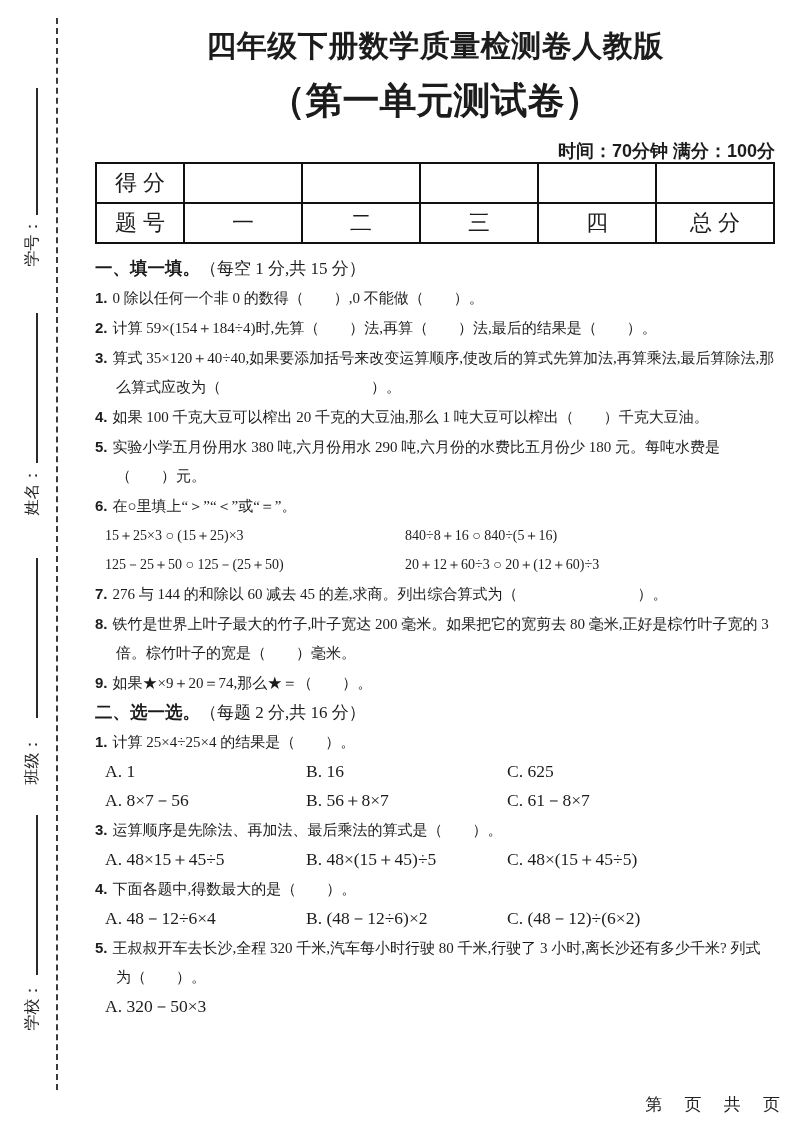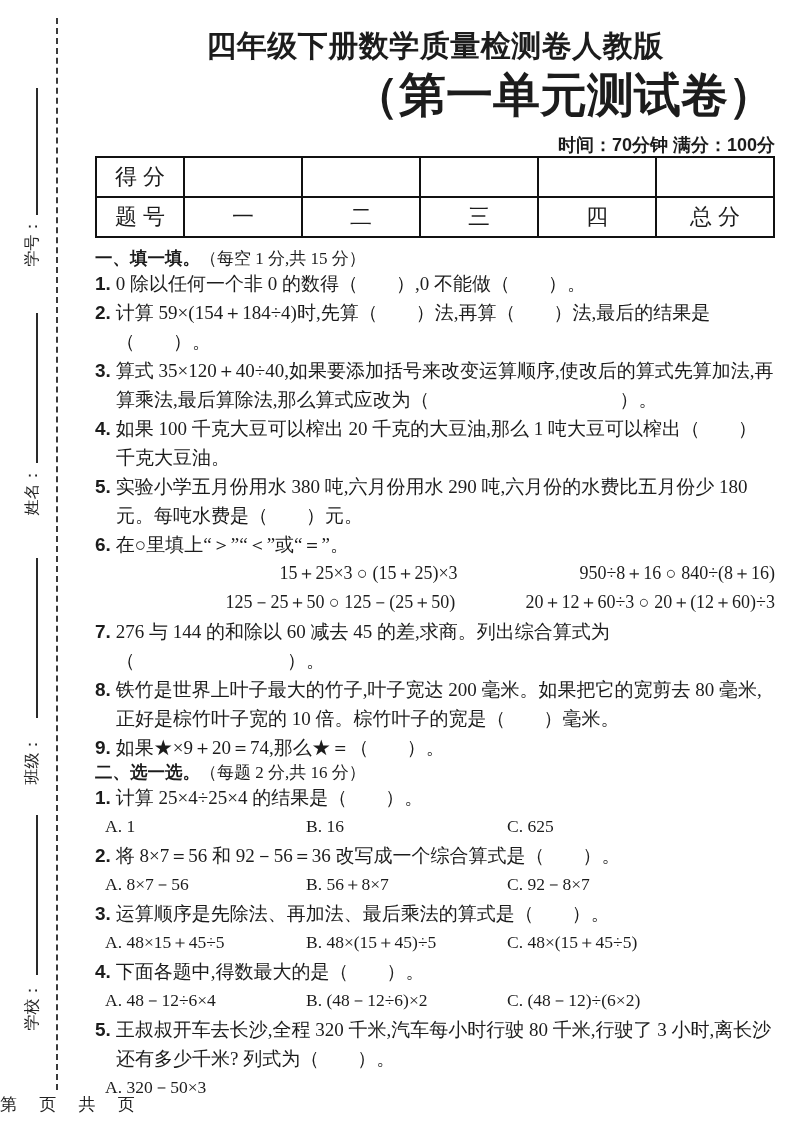--- a/index.html
+++ b/index.html
@@ -25,49 +25,49 @@
   .sl-1{top:232px;} .sl-2{top:481px;} .sl-3{top:750px;} .sl-4{top:996px;}
   
   .main{position:absolute;left:95px;top:20px;width:680px;}
   .title{
     font-family:"Liberation Sans","DejaVu Sans",sans-serif;
     font-weight:bold;font-size:30px;line-height:52px;text-align:center;
     white-space:nowrap;letter-spacing:0.5px;
   }
   .subtitle{
     font-family:"Liberation Sans","DejaVu Sans",sans-serif;
-    font-weight:bold;font-size:47px;line-height:46px;text-align:right;
+    font-weight:bold;font-size:37px;line-height:46px;text-align:center;margin-top:6px;
   }
   .meta{
     font-family:"Liberation Sans","DejaVu Sans",sans-serif;
     font-weight:bold;font-size:18px;line-height:22px;text-align:right;
     margin-top:16px;
   }
   table.score{
     width:100%;border-collapse:collapse;margin-bottom:10px;
   }
   table.score td{
     border:2.5px solid #111;height:38px;text-align:center;
     font-size:22px;letter-spacing:6px;padding:0 0 0 6px;
   }
   td.c0{width:13%;} td.cn{width:17.4%;letter-spacing:0;padding:0;}
   
-  .sec-head{font-size:17.5px;line-height:21px;}
+  .sec-head{font-size:17.5px;line-height:29px;}
   .sec-title{font-family:"Liberation Sans","DejaVu Sans",sans-serif;font-weight:bold;}
   .sec-note{font-size:17px;}
-  .q{margin:0;font-size:19px;line-height:29px;padding-left:21px;text-indent:-21px;}
+  .q{margin:0;font-size:15px;line-height:29px;padding-left:21px;text-indent:-21px;}
   .qnum{font-family:"Liberation Sans","DejaVu Sans",sans-serif;font-weight:bold;margin-right:5px;}
-  .cmp-row{font-size:18px;line-height:29px;padding-left:10px;display:flex;justify-content:flex-end;}
+  .cmp-row{font-size:14px;line-height:29px;padding-left:10px;display:flex;}
   .cmp-left{width:300px;flex:0 0 300px;}
   .opts{font-size:17.5px;line-height:29px;padding-left:10px;display:flex;}
   .opt{width:201px;flex:0 0 201px;}
   .opt-last{flex:1;}
   
   .footer{
-    position:absolute;left:0;right:12px;bottom:6px;text-align:left;
+    position:absolute;left:0;right:4px;bottom:6px;text-align:right;
     font-size:17px;letter-spacing:9px;color:#222;
   }
 </style>
 </head>
 <body>
 
 <div class="dashed-line"></div>
 <div class="fill-line fl-1"></div>
 <div class="fill-line fl-2"></div>
 <div class="fill-line fl-3"></div>
@@ -108,46 +108,45 @@
   </div>
 
   <p class="q"><span class="qnum">1.</span><span>0 除以任何一个非 0 的数得（　　）,0 不能做（　　）。</span></p>
   <p class="q"><span class="qnum">2.</span><span>计算 59×(154＋184÷4)时,先算（　　）法,再算（　　）法,最后的结果是（　　）。</span></p>
   <p class="q"><span class="qnum">3.</span><span>算式 35×120＋40÷40,如果要添加括号来改变运算顺序,使改后的算式先算加法,再算乘法,最后算除法,那么算式应改为（　　　　　　　　　　）。</span></p>
   <p class="q"><span class="qnum">4.</span><span>如果 100 千克大豆可以榨出 20 千克的大豆油,那么 1 吨大豆可以榨出（　　）千克大豆油。</span></p>
   <p class="q"><span class="qnum">5.</span><span>实验小学五月份用水 380 吨,六月份用水 290 吨,六月份的水费比五月份少 180 元。每吨水费是（　　）元。</span></p>
   <p class="q"><span class="qnum">6.</span><span>在○里填上“＞”“＜”或“＝”。</span></p>
   <div class="cmp-row">
     <span class="cmp-left">15＋25×3 ○ (15＋25)×3</span>
-    <span>950÷8＋16 ○ 840÷(8＋16)</span>
+    <span>840÷8＋16 ○ 840÷(5＋16)</span>
   </div>
   <div class="cmp-row">
     <span class="cmp-left">125－25＋50 ○ 125－(25＋50)</span>
     <span>20＋12＋60÷3 ○ 20＋(12＋60)÷3</span>
   </div>
   <p class="q"><span class="qnum">7.</span><span>276 与 144 的和除以 60 减去 45 的差,求商。列出综合算式为（　　　　　　　　）。</span></p>
-  <p class="q"><span class="qnum">8.</span><span>铁竹是世界上叶子最大的竹子,叶子宽达 200 毫米。如果把它的宽剪去 80 毫米,正好是棕竹叶子宽的 10 倍。棕竹叶子的宽是（　　）毫米。</span></p>
+  <p class="q"><span class="qnum">8.</span><span>铁竹是世界上叶子最大的竹子,叶子宽达 200 毫米。如果把它的宽剪去 80 毫米,正好是棕竹叶子宽的 3 倍。棕竹叶子的宽是（　　）毫米。</span></p>
   <p class="q"><span class="qnum">9.</span><span>如果★×9＋20＝74,那么★＝（　　）。</span></p>
 
   <div class="sec-head">
     <span class="sec-title">二、选一选。</span><span class="sec-note">（每题 2 分,共 16 分）</span>
   </div>
 
   <p class="q"><span class="qnum">1.</span><span>计算 25×4÷25×4 的结果是（　　）。</span></p>
   <div class="opts">
     <span class="opt">A. 1</span>
     <span class="opt">B. 16</span>
     <span class="opt-last">C. 625</span>
   </div>
 
-  <p class="q"><span class="qnum">2.</span><span>将 8×7＝56 和 92－56＝36 改写成一个综合算式是（　　）。</span></p>
   <div class="opts">
     <span class="opt">A. 8×7－56</span>
     <span class="opt">B. 56＋8×7</span>
-    <span class="opt-last">C. 92－8×7</span>
+    <span class="opt-last">C. 61－8×7</span>
   </div>
 
   <p class="q"><span class="qnum">3.</span><span>运算顺序是先除法、再加法、最后乘法的算式是（　　）。</span></p>
   <div class="opts">
     <span class="opt">A. 48×15＋45÷5</span>
     <span class="opt">B. 48×(15＋45)÷5</span>
     <span class="opt-last">C. 48×(15＋45÷5)</span>
   </div>
 
   <p class="q"><span class="qnum">4.</span><span>下面各题中,得数最大的是（　　）。</span></p>

